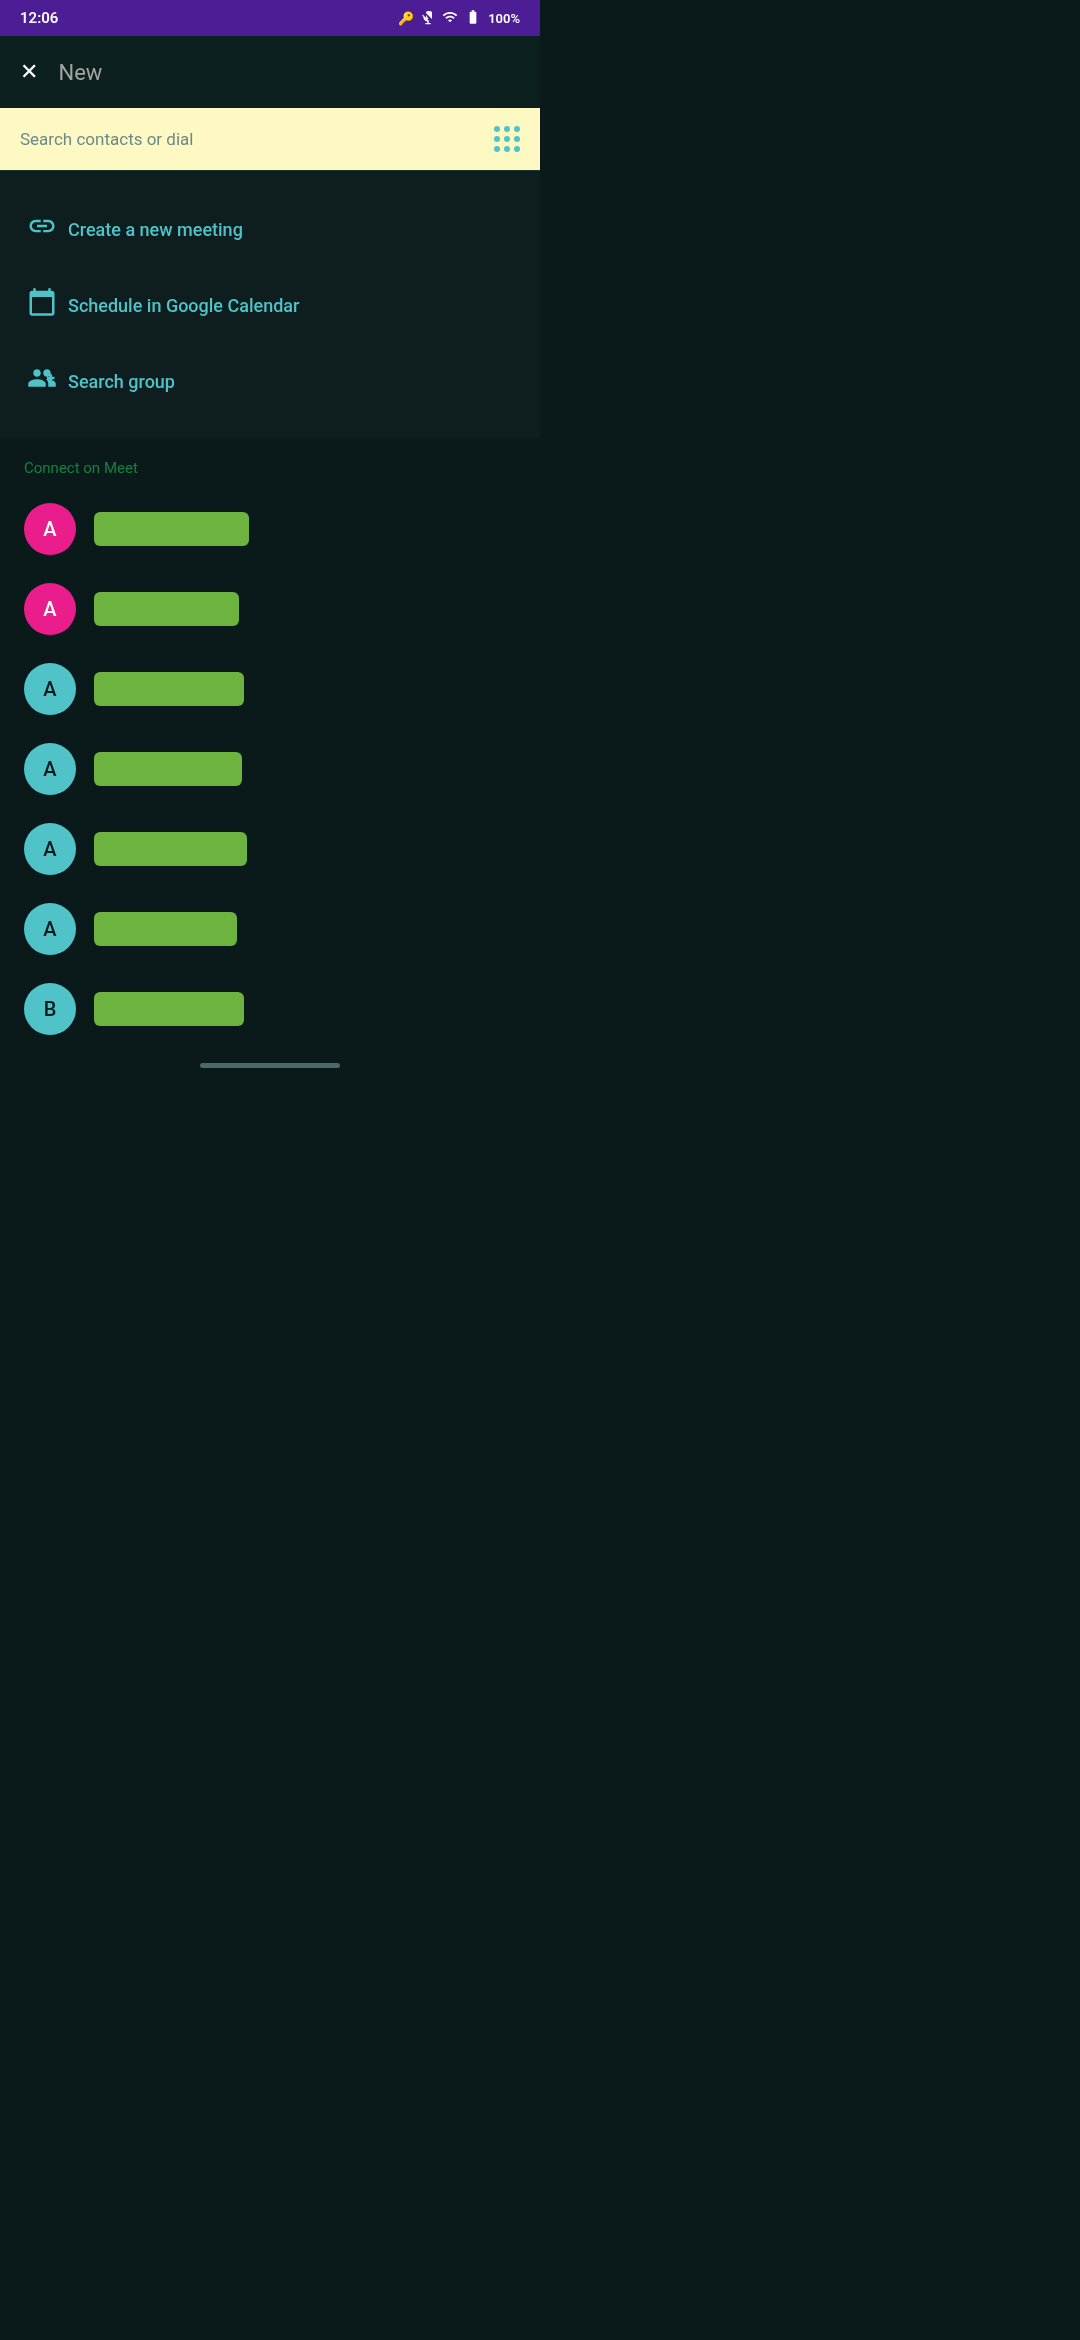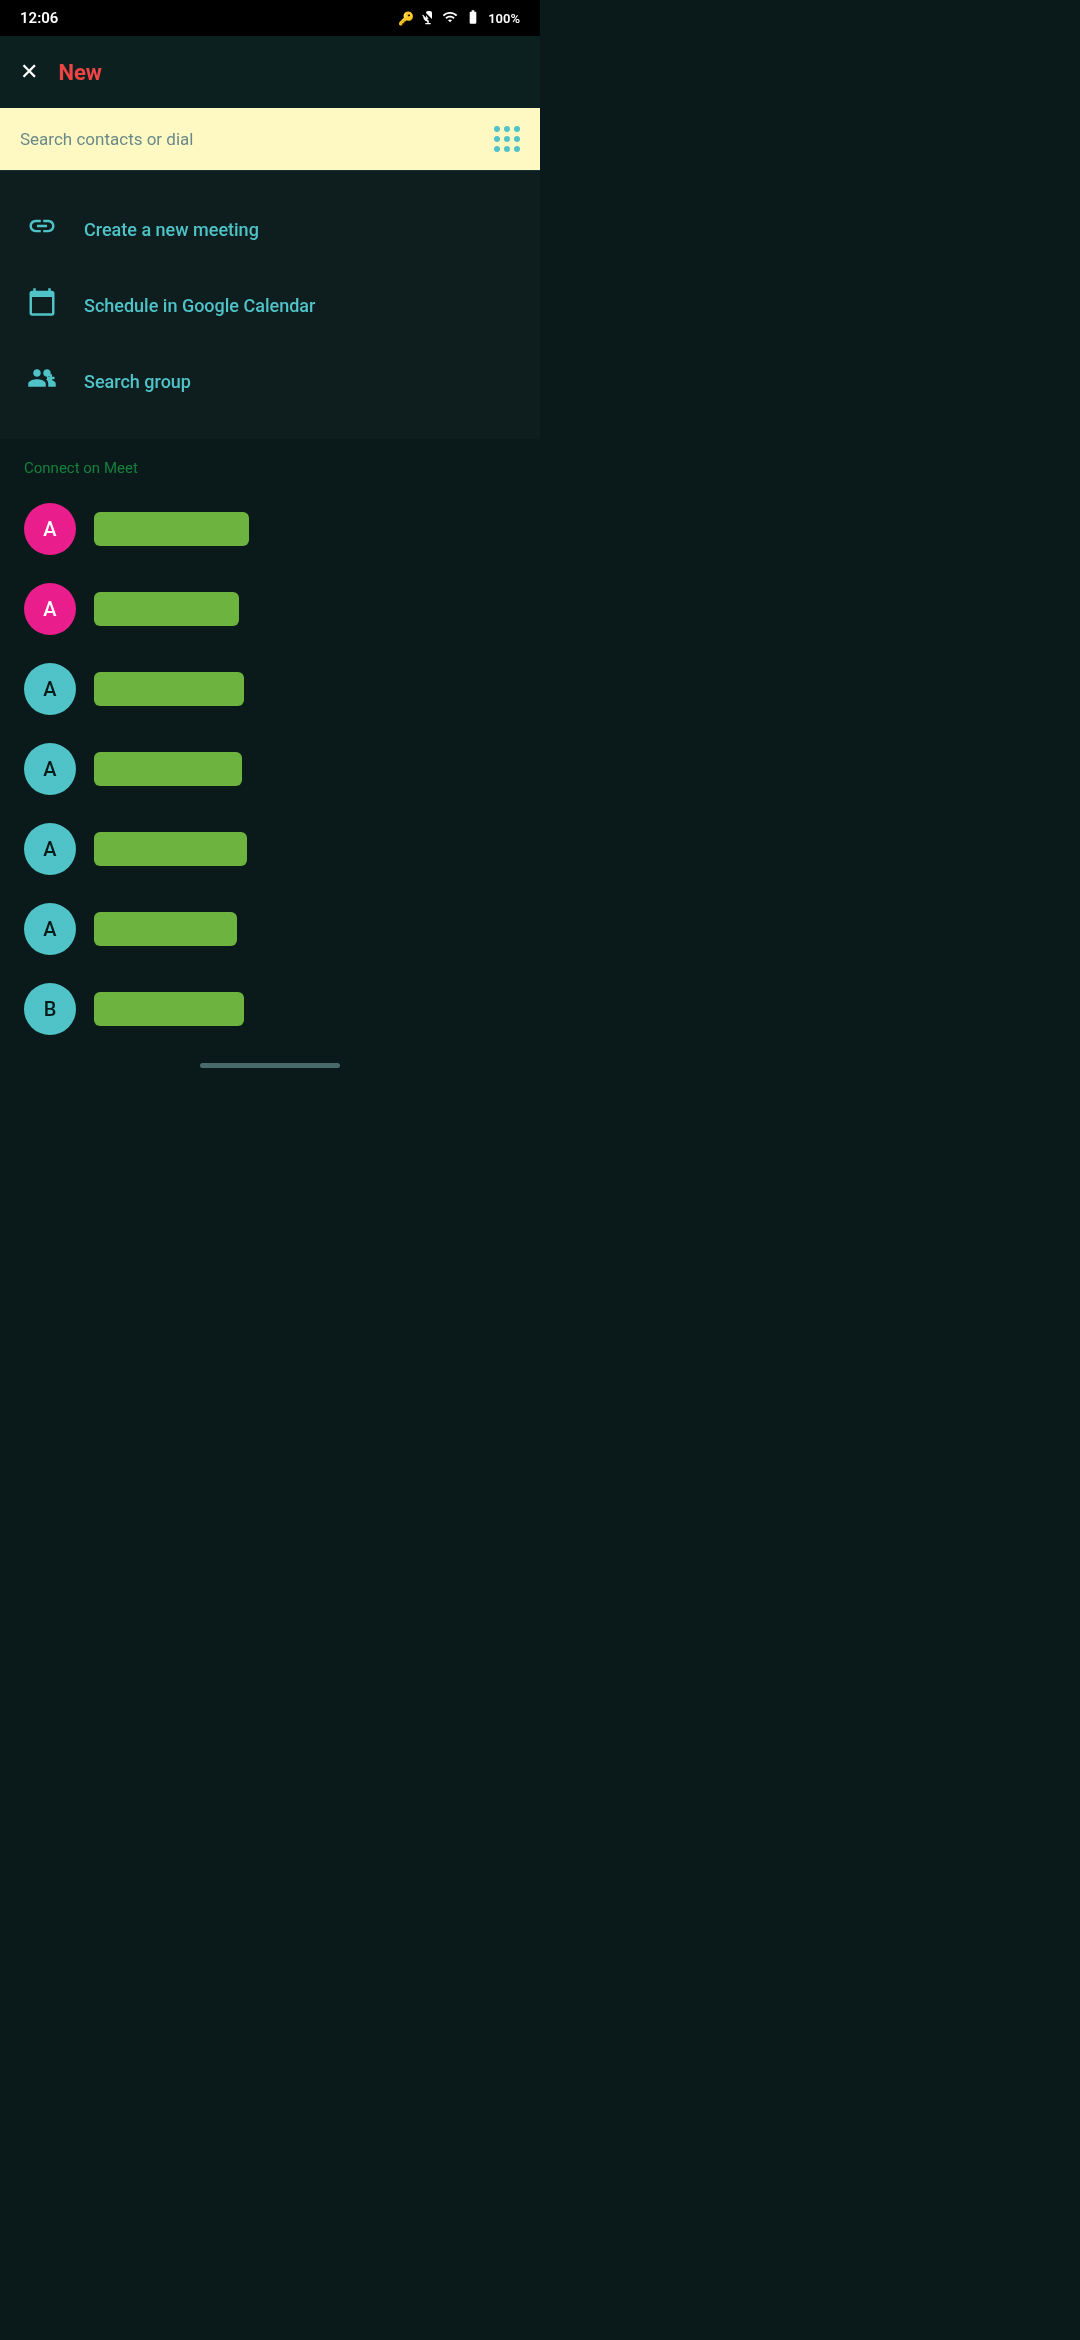--- a/index.html
+++ b/index.html
@@ -13,21 +13,21 @@
       color: #ffffff;
       overflow-x: hidden;
     }
 
     
     .status-bar {
       display: flex;
       justify-content: space-between;
       align-items: center;
       padding: 8px 20px;
-      background-color: #000000;
+      background-color: #4c1d95;
       height: 36px;
     }
 
     .status-time {
       font-size: 15px;
       font-weight: 600;
       color: #ffffff;
     }
 
     .status-icons {
@@ -59,22 +59,22 @@
 
     .close-btn {
       color: #ffffff;
       font-size: 22px;
       cursor: pointer;
       line-height: 1;
     }
 
     .header-title {
       font-size: 22px;
-      font-weight: 700;
-      color: #ef4444;
+      font-weight: 400;
+      color: #a3a3a3;
     }
 
     
     .search-bar {
       display: flex;
       align-items: center;
       justify-content: space-between;
       padding: 18px 20px;
       background-color: #fef9c3;
       border-bottom: 1px solid #1a3333;
@@ -103,21 +103,21 @@
     
     .actions-section {
       padding: 20px 0;
       background-color: #0e1e1e;
     }
 
     .action-item {
       display: flex;
       align-items: center;
       padding: 20px 24px;
-      gap: 24px;
+      gap: 8px;
       cursor: pointer;
     }
 
     .action-icon {
       color: #4fc3c8;
       font-size: 26px;
       width: 36px;
       text-align: center;
     }
 

